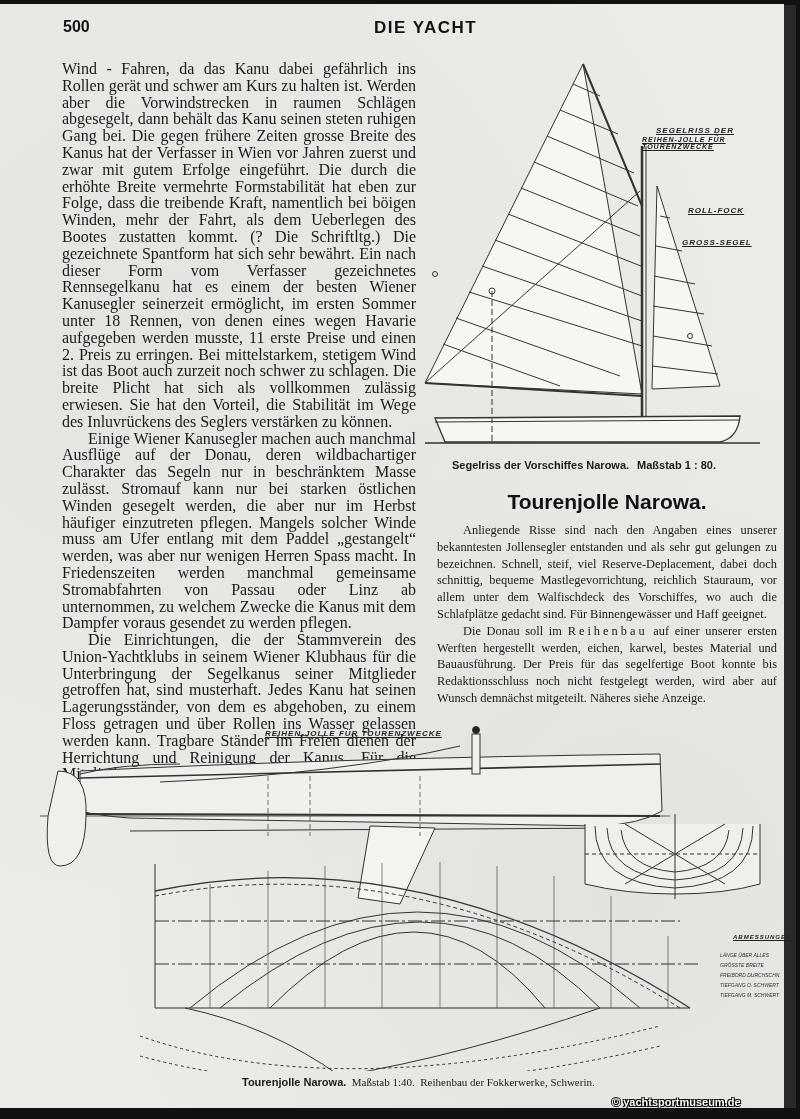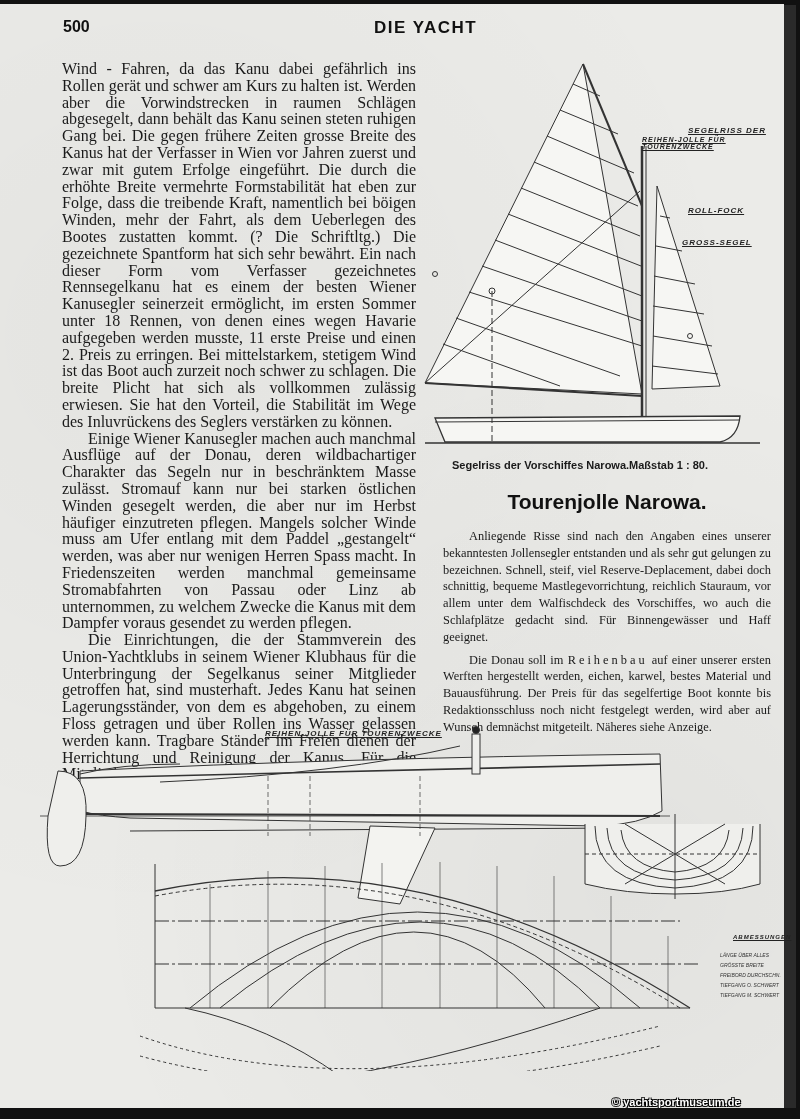--- a/index.html
+++ b/index.html
@@ -8,24 +8,24 @@
         background-image:radial-gradient(circle at 20% 30%,rgba(0,0,0,0.03),transparent 60%),radial-gradient(circle at 80% 80%,rgba(0,0,0,0.04),transparent 50%);}
   .topbar{position:absolute;left:0;top:0;width:800px;height:5px;background:#111;}
   .botbar{position:absolute;left:0;top:1108px;width:800px;height:11px;background:#111;}
   .rightedge{position:absolute;left:796px;top:0;width:4px;height:1119px;background:#111;}
   .page-num{position:absolute;left:63px;top:14px;font-family:"Liberation Sans",sans-serif;font-weight:bold;font-size:16px;color:#111;}
   .running-title{position:absolute;left:374px;top:14px;font-family:"Liberation Sans",sans-serif;font-weight:bold;font-size:17px;letter-spacing:1.5px;color:#111;}
   .col-left{position:absolute;left:62px;top:57px;width:354px;font-size:16px;line-height:16.8px;color:#1a1a1a;text-align:justify;}
   .col-left p{margin:0;text-indent:0;}
   .col-left p.ind{text-indent:26px;}
   .col-right{position:absolute;left:437px;top:518px;width:340px;font-size:12.4px;line-height:16.8px;color:#1a1a1a;text-align:justify;}
-  .col-right p{margin:6px;text-indent:26px;}
+  .col-right p{margin:0;text-indent:26px;}
   .spaced{letter-spacing:3px;}
   .sail-caption{position:absolute;left:452px;top:455px;font-family:"Liberation Sans",sans-serif;font-size:11px;font-weight:bold;color:#1a1a1a;}
-  .sail-caption .scale{}
+  .sail-caption .scale{margin-left:8px;}
   .article-title{position:absolute;left:437px;top:486px;width:340px;text-align:center;font-family:"Liberation Sans",sans-serif;font-weight:bold;font-size:21px;color:#111;}
   .bottom-caption{position:absolute;left:242px;top:1072px;font-family:"Liberation Serif",serif;font-size:11px;color:#1a1a1a;}
   .bottom-caption b{font-family:"Liberation Sans",sans-serif;}
   .watermark{position:absolute;left:612px;top:1092px;font-family:"Liberation Sans",sans-serif;font-size:11px;font-weight:bold;color:#fff;
              text-shadow:-1px -1px 0 #000,1px -1px 0 #000,-1px 1px 0 #000,1px 1px 0 #000;}
   .drawing{position:absolute;}
   .draw-label{position:absolute;font-family:"Liberation Sans",sans-serif;font-style:italic;font-weight:bold;font-size:8px;letter-spacing:1px;color:#222;text-decoration:underline;}
   svg{display:block;}
 </style>
 </head>
@@ -82,21 +82,21 @@
         <path d="M15,362 L320,360 Q318,382 300,386 L25,386 Z" fill="#f6f6f3" stroke-width="1.3"></path>
         <line x1="15" y1="366" x2="320" y2="364"></line>
         <line x1="5" y1="387" x2="340" y2="387" stroke-width="1.5"></line>
 
         <line x1="72" y1="235" x2="72" y2="385" stroke-dasharray="6,3"></line>
         <circle cx="72" cy="235" r="3"></circle>
         <circle cx="15" cy="218" r="2.5"></circle>
         <circle cx="270" cy="280" r="2.5"></circle>
       </g>
     </svg>
-    <div class="draw-label" style="left:236px;top:70px;margin-left:32px;">SEGELRISS DER</div>
+    <div class="draw-label" style="left:236px;top:70px;">SEGELRISS DER</div>
     <div class="draw-label" style="left:222px;top:80px;font-size:7px;">REIHEN-JOLLE FÜR TOURENZWECKE</div>
     <div class="draw-label" style="left:262px;top:138px;margin-top:44px;">GROSS-SEGEL</div>
     <div class="draw-label" style="left:268px;top:150px;">ROLL-FOCK</div>
   </div>
 
   <div class="sail-caption">
     <span>Segelriss der Vorschiffes Narowa.</span><span class="scale">Maßstab 1 : 80.</span>
   </div>
 
   <div class="article-title">Tourenjolle Narowa.</div>
@@ -175,17 +175,20 @@
     <div class="draw-label" style="left:693px;top:218px;font-size:6px;">ABMESSUNGEN</div>
     <div style="position:absolute;left:680px;top:234px;font-family:'Liberation Sans',sans-serif;font-size:5px;font-style:italic;line-height:10px;color:#333;">
       <div>LÄNGE ÜBER ALLES</div>
       <div>GRÖSSTE BREITE</div>
       <div>FREIBORD DURCHSCHN.</div>
       <div>TIEFGANG O. SCHWERT</div>
       <div>TIEFGANG M. SCHWERT</div>
     </div>
   </div>
 
+  <div class="bottom-caption">
+    <b>Tourenjolle Narowa.</b>&nbsp;&nbsp;<span>Maßstab 1:40.</span>&nbsp;&nbsp;<span>Reihenbau der Fokkerwerke, Schwerin.</span>
+  </div>
 
   <div class="watermark">© yachtsportmuseum.de</div>
 </div>
 <div class="rightedge"></div>
 <div class="botbar"></div>
 
 </body></html>

